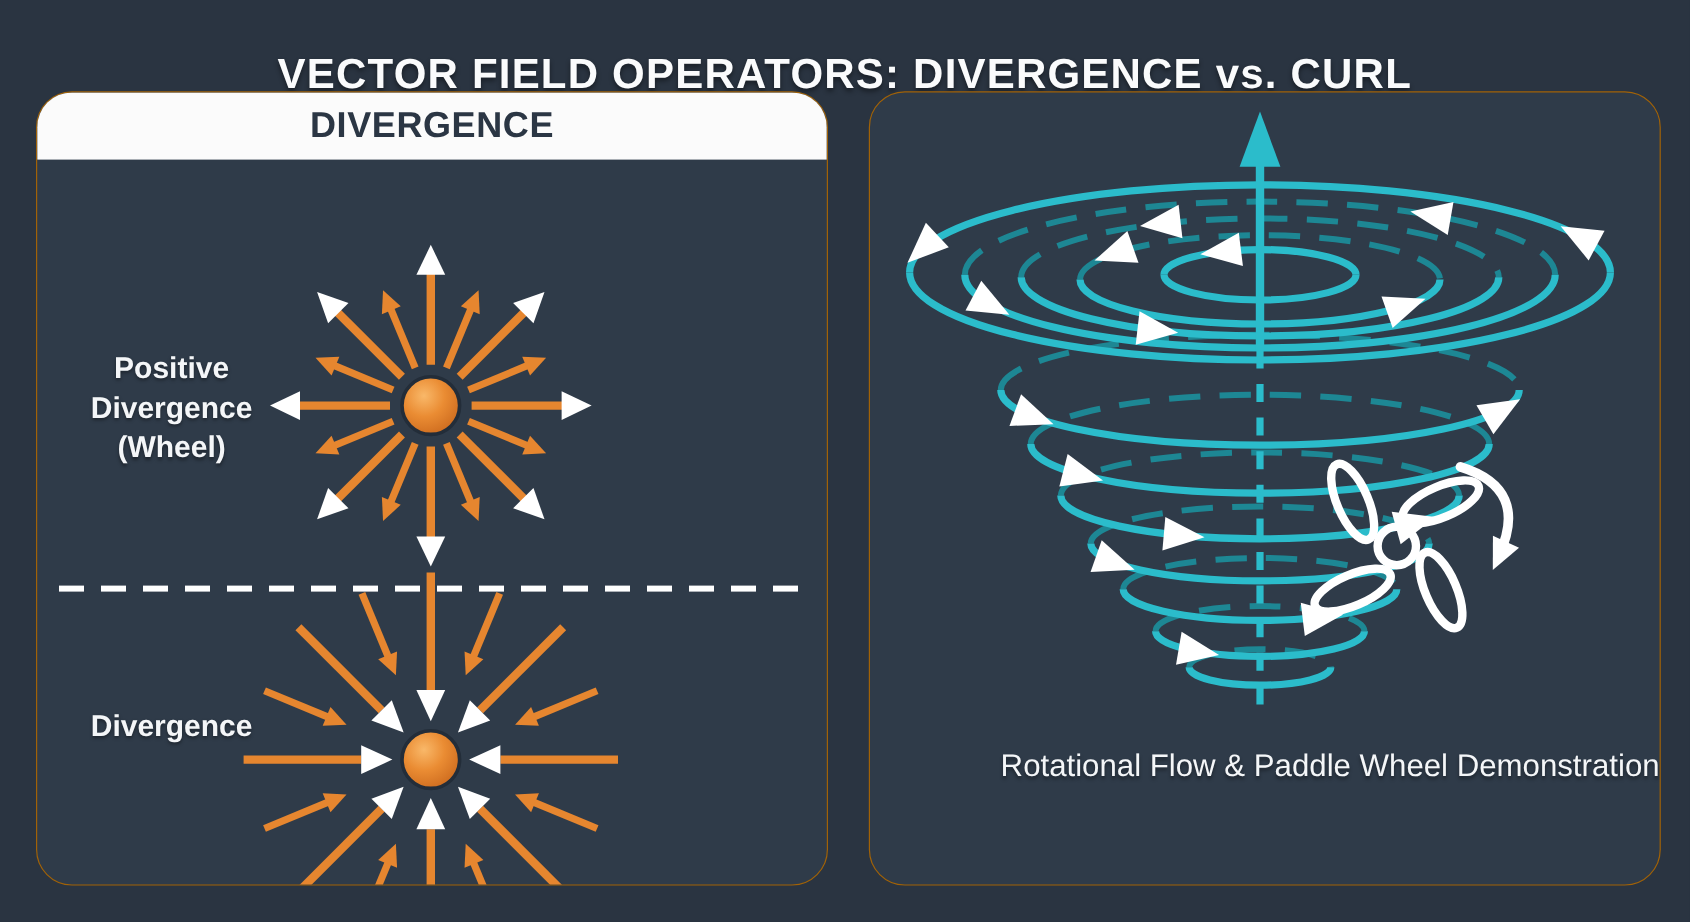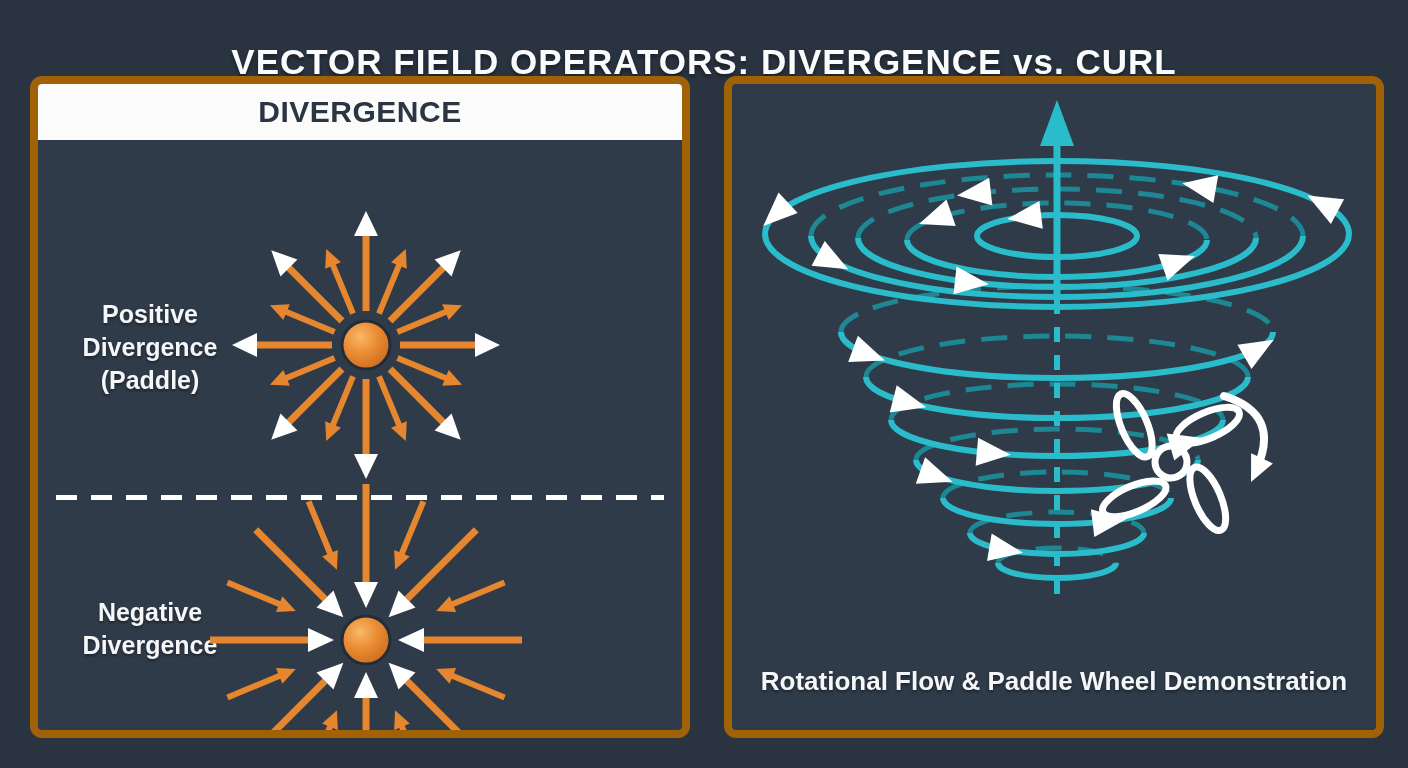--- a/index.html
+++ b/index.html
@@ -8,21 +8,21 @@
     background:#2a3441;
     font-family:"Liberation Sans", sans-serif;
   }
   .page-title{
     position:absolute;top:14px;left:0;width:100%;
     text-align:center;font-size:35px;font-weight:800;letter-spacing:1px;
     color:#fafbfc;text-shadow:0 3px 4px rgba(0,0,0,.45);margin-top:28px;
   }
   .panel{
     position:absolute;top:76px;width:660px;height:662px;box-sizing:border-box;
-    background:#2f3b49;border:8px solid #a16207;border-radius:12px;overflow:hidden;
+    background:#2f3b49;border:1px solid #a16207;border-radius:30px;overflow:hidden;
   }
   .panel.left{left:30px;}
   .panel.right{left:724px;}
   .panel-header{
     height:56px;background:#fbfbfb;display:flex;align-items:center;justify-content:center;
     font-size:30px;font-weight:800;letter-spacing:.5px;color:#2b3644;
   }
   .panel-body{position:relative;height:598px;padding-left:48px;}
   .field-label{
     position:absolute;text-align:center;color:#f4f6f8;
@@ -34,38 +34,37 @@
   .neg-label{left:14px;top:456px;width:196px;}
   .dashed-divider{
     position:absolute;left:18px;right:18px;top:355px;height:5px;
     background:repeating-linear-gradient(90deg,#ffffff 0 21px,transparent 21px 35px);
   }
   .diagram-svg{position:absolute;}
   #sourceSvg{left:168px;top:45px;width:320px;height:320px;}
   #sinkSvg{left:168px;top:340px;width:320px;height:320px;}
   #vortexSvg{left:0px;top:0px;width:652px;height:598px;}
   .curl-caption{
-    position:absolute;left:0;top:546px;width:100%;text-align:center;
-    color:#f4f6f8;font-size:26px;font-weight:700;
+    position:absolute;left:0;top:546px;width:100%;text-align:right;
+    color:#f4f6f8;font-size:26px;font-weight:400;
     text-shadow:0 2px 3px rgba(0,0,0,.4);
-    margin-top:36px;
   }
 </style>
 </head>
 <body>
 
 <div class="page-title">VECTOR FIELD OPERATORS: DIVERGENCE vs. CURL</div>
 
 <div class="panel left">
   <div class="panel-header">DIVERGENCE</div>
   <div class="panel-body">
     <div class="field-label pos-label">
       <span>Positive</span>
       <span>Divergence</span>
-      <span>(Paddle)</span>
+      <span>(Wheel)</span>
     </div>
     <svg id="sourceSvg" class="diagram-svg" viewBox="0 0 320 320">
         <line x1="191.41190410538374" y1="173.01123670041306" x2="241.30139886099323" y2="193.6761420481279" stroke="#e6862f" stroke-width="6"></line>
         <polygon points="256.0834713811738,199.79907696596933 236.20083062086738,200.76375120974367 242.7064489710739,185.0577991570518" fill="#e6862f"></polygon>
         <line x1="173.01123670041306" y1="191.41190410538374" x2="193.6761420481279" y2="241.30139886099323" stroke="#e6862f" stroke-width="6"></line>
         <polygon points="199.79907696596933,256.0834713811738 185.0577991570518,242.7064489710739 200.76375120974367,236.20083062086738" fill="#e6862f"></polygon>
         <line x1="146.98876329958694" y1="191.41190410538374" x2="126.3238579518721" y2="241.30139886099323" stroke="#e6862f" stroke-width="6"></line>
         <polygon points="120.20092303403067,256.0834713811738 119.23624879025634,236.20083062086738 134.9422008429482,242.7064489710739" fill="#e6862f"></polygon>
         <line x1="128.58809589461626" y1="173.01123670041306" x2="78.69860113900677" y2="193.6761420481279" stroke="#e6862f" stroke-width="6"></line>
         <polygon points="63.91652861882618,199.79907696596933 77.29355102892607,185.0577991570518 83.7991693791326,200.76375120974367" fill="#e6862f"></polygon>
@@ -97,21 +96,20 @@
           <radialGradient id="ballA" cx="38%" cy="33%" r="80%">
             <stop offset="0" stop-color="#f9b869"></stop>
             <stop offset="0.45" stop-color="#ea8c33"></stop>
             <stop offset="1" stop-color="#c7641a"></stop>
           </radialGradient>
         </defs>
         <circle cx="160" cy="160" r="24" fill="url(#ballA)" stroke="#232d39" stroke-width="3"></circle>
       </svg>
     <div class="dashed-divider"></div>
     <div class="field-label neg-label">
-      <span>Negative</span>
       <span>Divergence</span>
     </div>
     <svg id="sinkSvg" class="diagram-svg" viewBox="0 0 320 320">
         <line x1="316" y1="160" x2="218" y2="160" stroke="#e6862f" stroke-width="7"></line>
         <line x1="270.3086578651014" y1="270.3086578651014" x2="201.01219330881975" y2="201.01219330881975" stroke="#e6862f" stroke-width="7"></line>
         <line x1="160" y1="316" x2="160" y2="218" stroke="#e6862f" stroke-width="7"></line>
         <line x1="49.69134213489859" y1="270.3086578651014" x2="118.98780669118025" y2="201.01219330881975" stroke="#e6862f" stroke-width="7"></line>
         <line x1="4" y1="160.00000000000003" x2="102" y2="160" stroke="#e6862f" stroke-width="7"></line>
         <line x1="49.69134213489856" y1="49.69134213489859" x2="118.98780669118023" y2="118.98780669118025" stroke="#e6862f" stroke-width="7"></line>
         <line x1="159.99999999999997" y1="4" x2="160" y2="102" stroke="#e6862f" stroke-width="7"></line>

